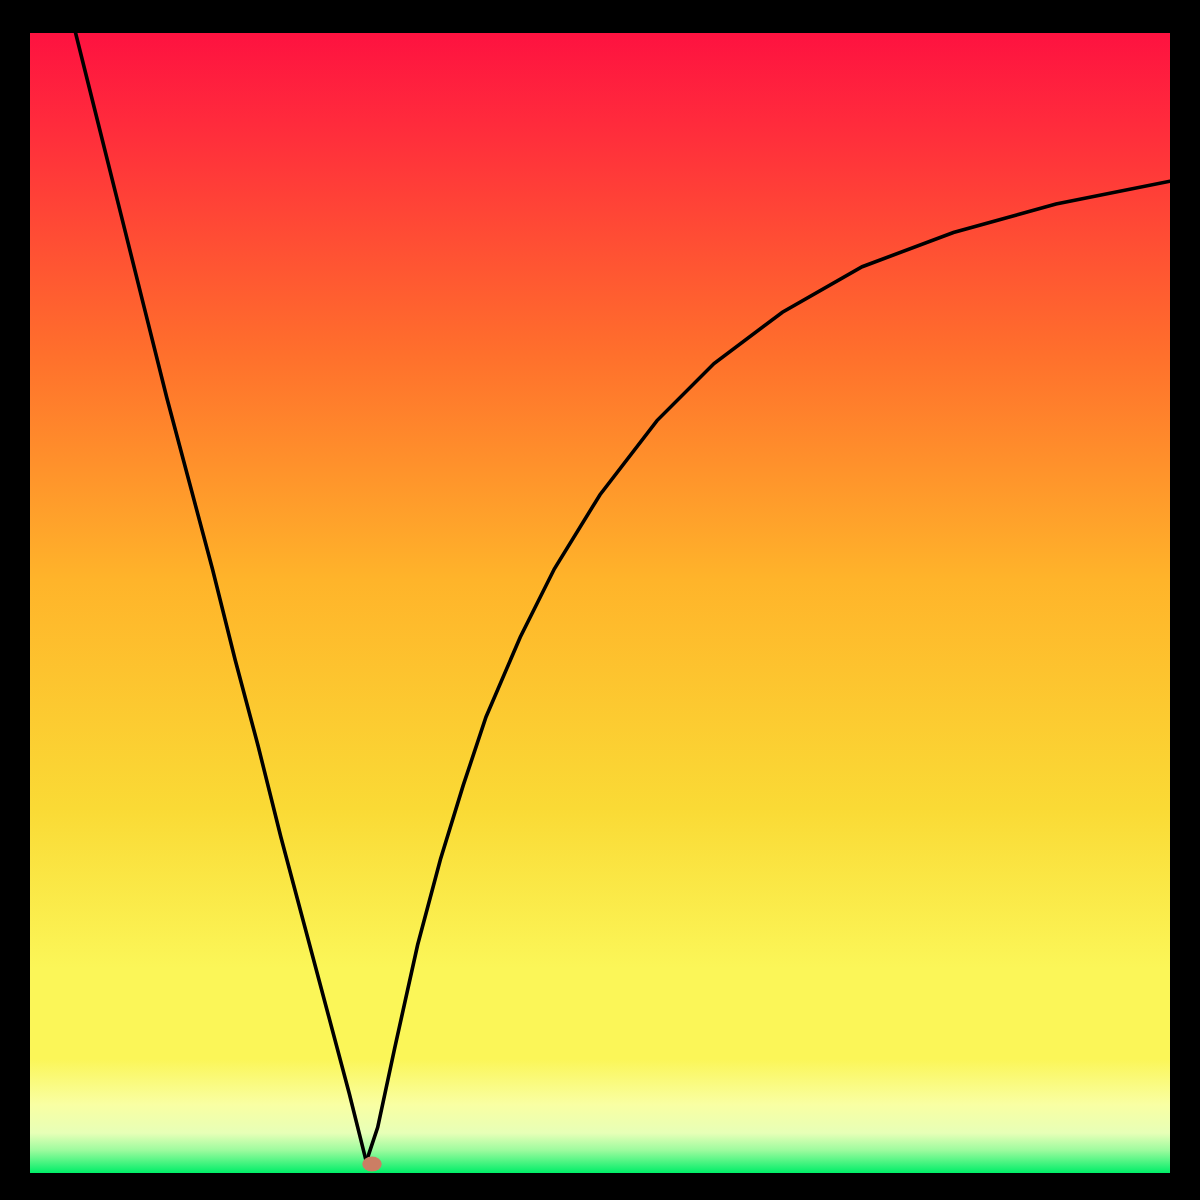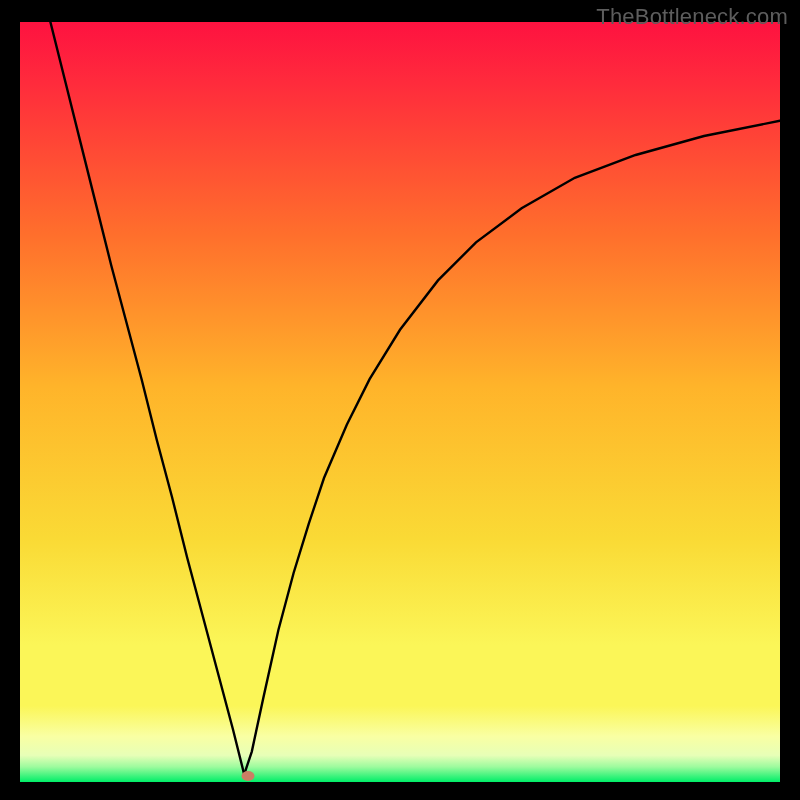--- a/index.html
+++ b/index.html
@@ -58,21 +58,20 @@
     background: #cb7e64;
     transform: translate(-50%, -50%);
     z-index: 15;
   }
 </style>
 </head>
 <body>
 
 <div class="frame">
 
-  <div class="watermark">TheBottleneck.com</div>
 
   <div class="plot-outer">
     <div class="plot-area">
 
       <svg class="chart" viewBox="0 0 760 760" preserveAspectRatio="none">
         <defs>
           <linearGradient id="bg-grad" x1="0" y1="0" x2="0" y2="1">
             <stop id="g0" offset="0%" stop-color="#fe1240"></stop>
             <stop id="g1" offset="8%" stop-color="#ff2b3c"></stop>
             <stop id="g2" offset="28%" stop-color="#ff6f2c"></stop>

